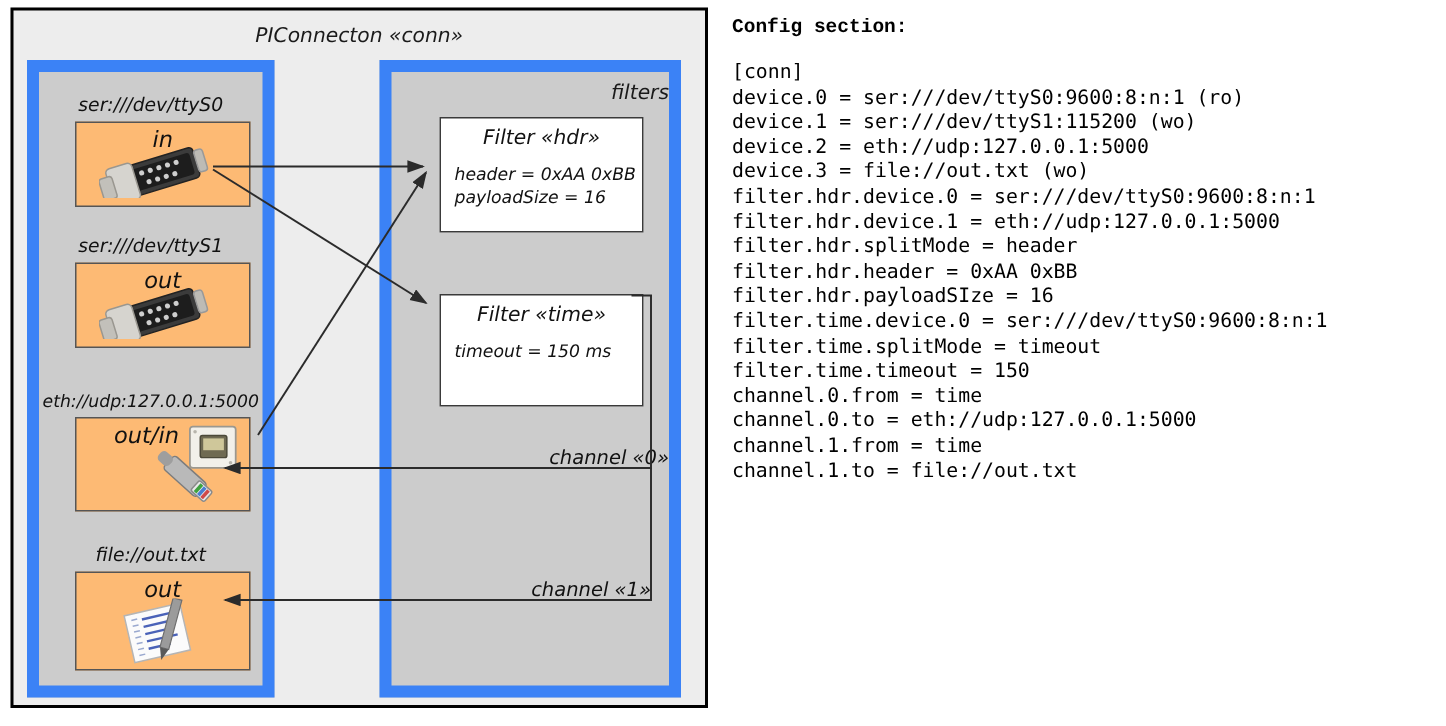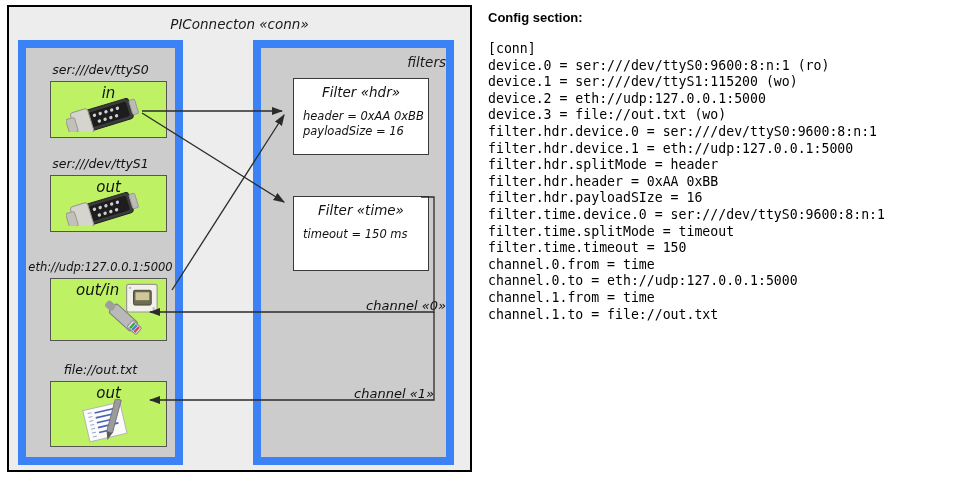--- a/index.html
+++ b/index.html
@@ -37,21 +37,21 @@
   .panel-title{
     position:absolute; left:0; top:6px; width:100%;
     text-align:right; font-size:13.5px; color:#1a1a1a;
   }
   .dev-label{
     position:absolute; width:100%; text-align:center;
     font-size:12.5px; color:#111111;
   }
   .dev-box{
     position:absolute;
-    background:#bef264;
+    background:#fdba74;
     border:1.5px solid #555555;
     box-sizing:border-box;
   }
   .dev-dir{
     position:absolute; left:0; top:2px; width:100%;
     text-align:center; font-size:15px; color:#111111;
   }
   .dev-dir.left{ text-align:right; padding-left:25px; width:auto; }
   .icon-wrap{
     position:absolute; left:0; right:0; bottom:2px; height:40px;
@@ -79,21 +79,21 @@
   svg.edges{
     position:absolute; left:0; top:0; width:482px; height:484px;
     pointer-events:none;
   }
   
   #config{
     position:absolute; left:482px; top:0; width:482px; height:484px;
     padding:8px 0 0 4px; box-sizing:border-box;
   }
   #config-heading{
-    font-family:Liberation Sans, sans-serif;
+    font-family:Liberation Mono, monospace;
     font-size:13px; font-weight:bold; color:#000;
     margin:2px 0 0 2px;
   }
   #config-lines{
     font-family:"DejaVu Sans Mono", monospace;
     font-size:13.2px; color:#000;
     line-height:16.6px;
     margin-top:16px; margin-left:2px;
     white-space:pre;
   }

